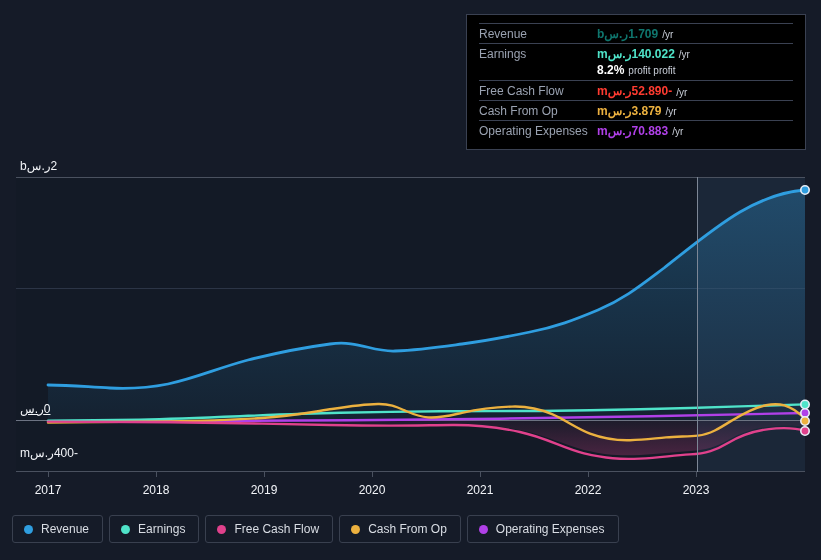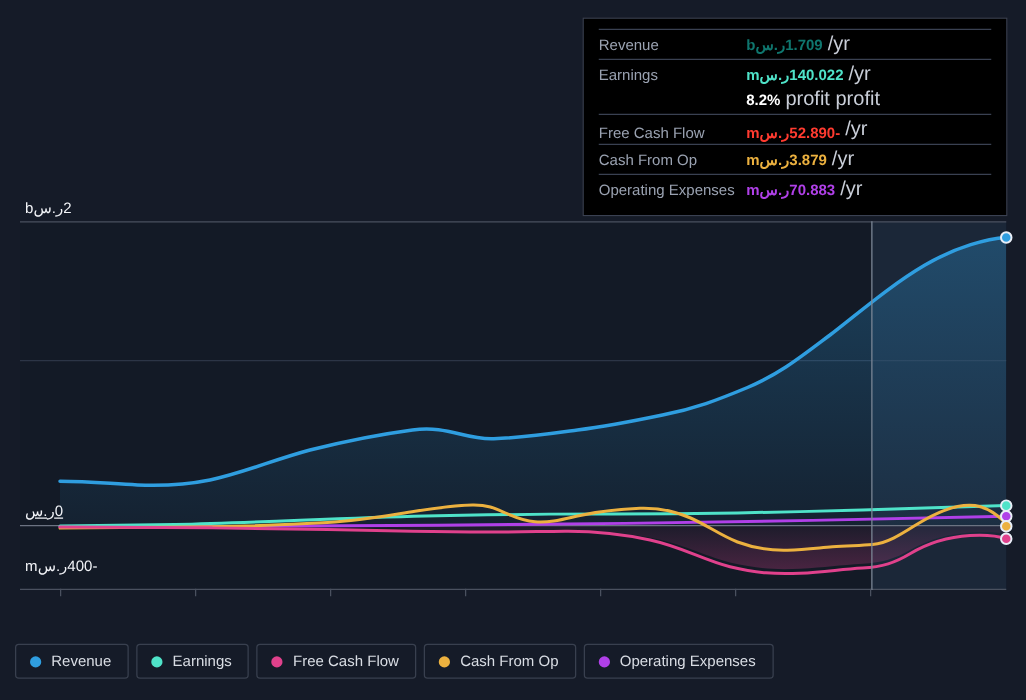--- a/index.html
+++ b/index.html
@@ -86,21 +86,21 @@
   }
   .tt-value {
     font-size: 12px;
     font-weight: bold;
     white-space: nowrap;
     direction: ltr;
     unicode-bidi: plaintext;
   }
   .tt-suffix {
     color: #c9ced8;
-    font-size: 16px;
+    font-size: 10px;
     font-weight: normal;
     margin-left: 4px;
     white-space: nowrap;
   }
 
   
   #legend {
     position: absolute;
     left: 12px; top: 515px;
     display: flex;
@@ -227,20 +227,29 @@
         <line x1="588.5" y1="471" x2="588.5" y2="477" stroke="#4a515f" stroke-width="1"></line>
         <line x1="696.5" y1="471" x2="696.5" y2="477" stroke="#4a515f" stroke-width="1"></line>
       </g>
     </svg>
   </div>
 
   <div class="y-axis-label" id="y-label-top">2ر.سb</div>
   <div class="y-axis-label" id="y-label-zero">0ر.س</div>
   <div class="y-axis-label" id="y-label-bottom">-400ر.سm</div>
 
+  <div id="x-axis">
+      <div class="x-tick-label" style="left: 48px;">2017</div>
+      <div class="x-tick-label" style="left: 156px;">2018</div>
+      <div class="x-tick-label" style="left: 264px;">2019</div>
+      <div class="x-tick-label" style="left: 372px;">2020</div>
+      <div class="x-tick-label" style="left: 480px;">2021</div>
+      <div class="x-tick-label" style="left: 588px;">2022</div>
+      <div class="x-tick-label" style="left: 696px;">2023</div>
+    </div>
 
   <div id="tooltip">
     <div id="tooltip-rows">
         <div class="tt-row">
           <div class="tt-label">Revenue</div>
           <div style="display: flex; align-items: baseline;">
             <span class="tt-value" style="color: #0f766e;">1.709ر.سb</span>
             <span class="tt-suffix">/yr</span>
           </div>
         </div>

